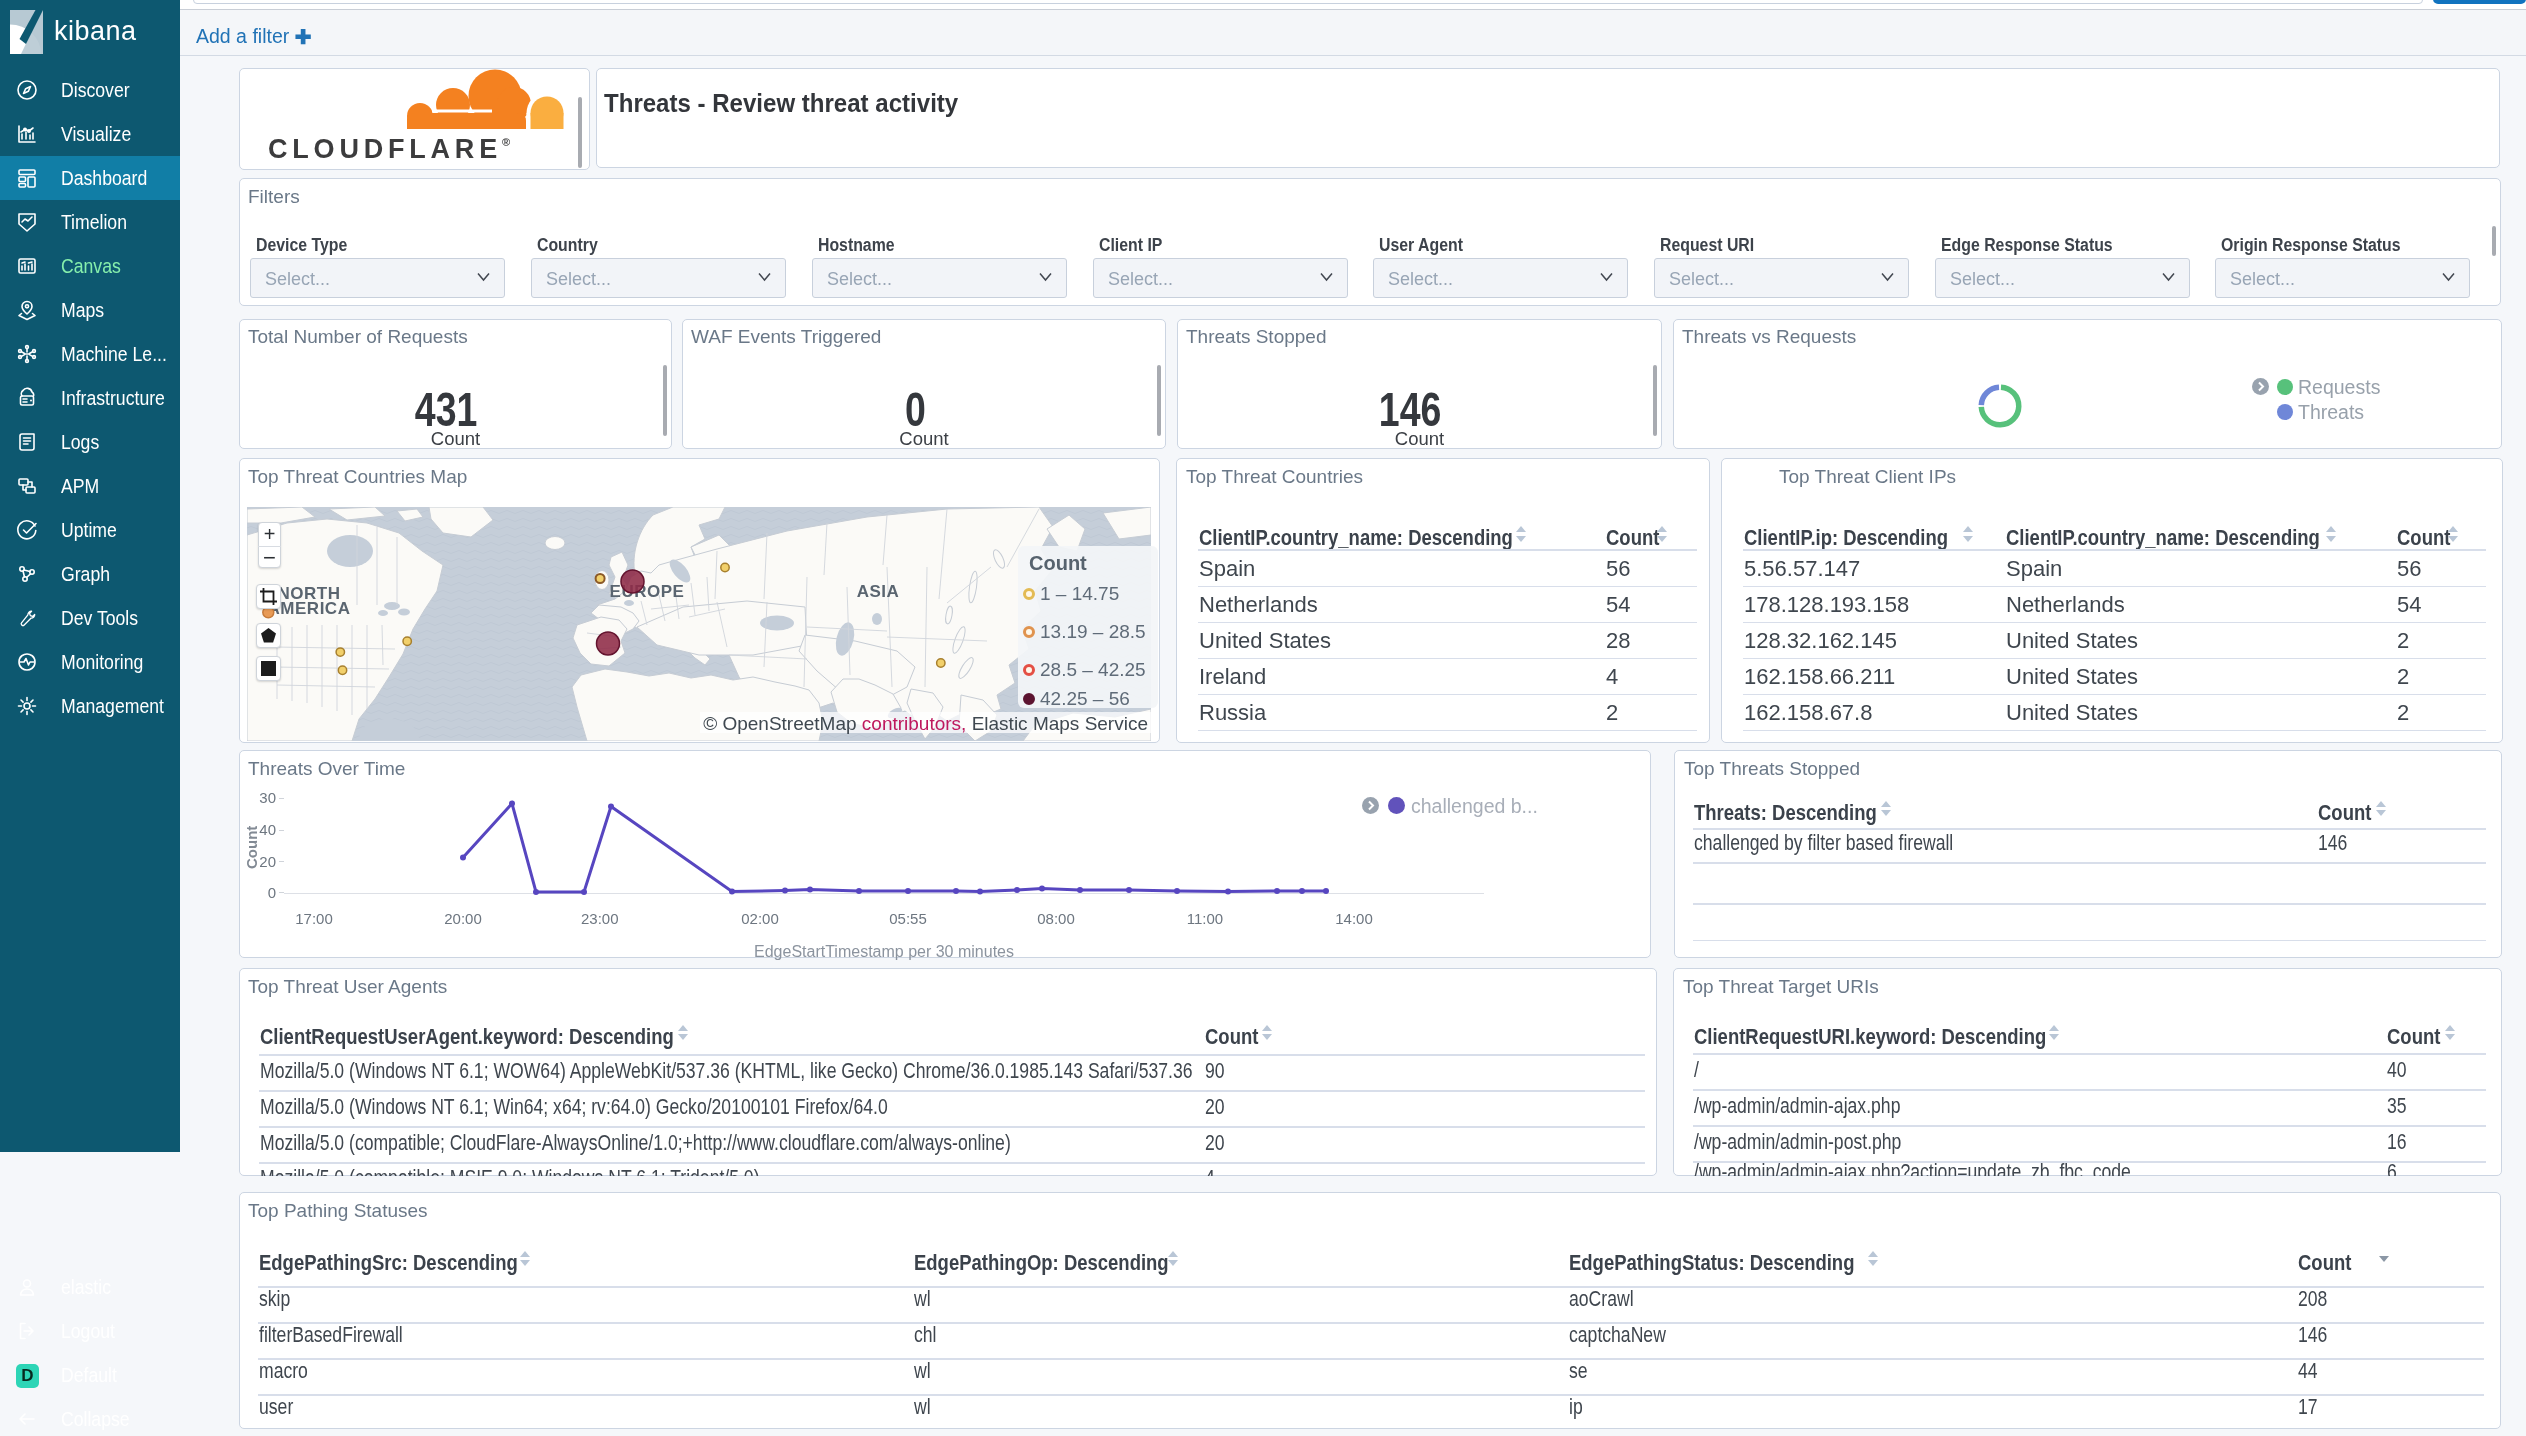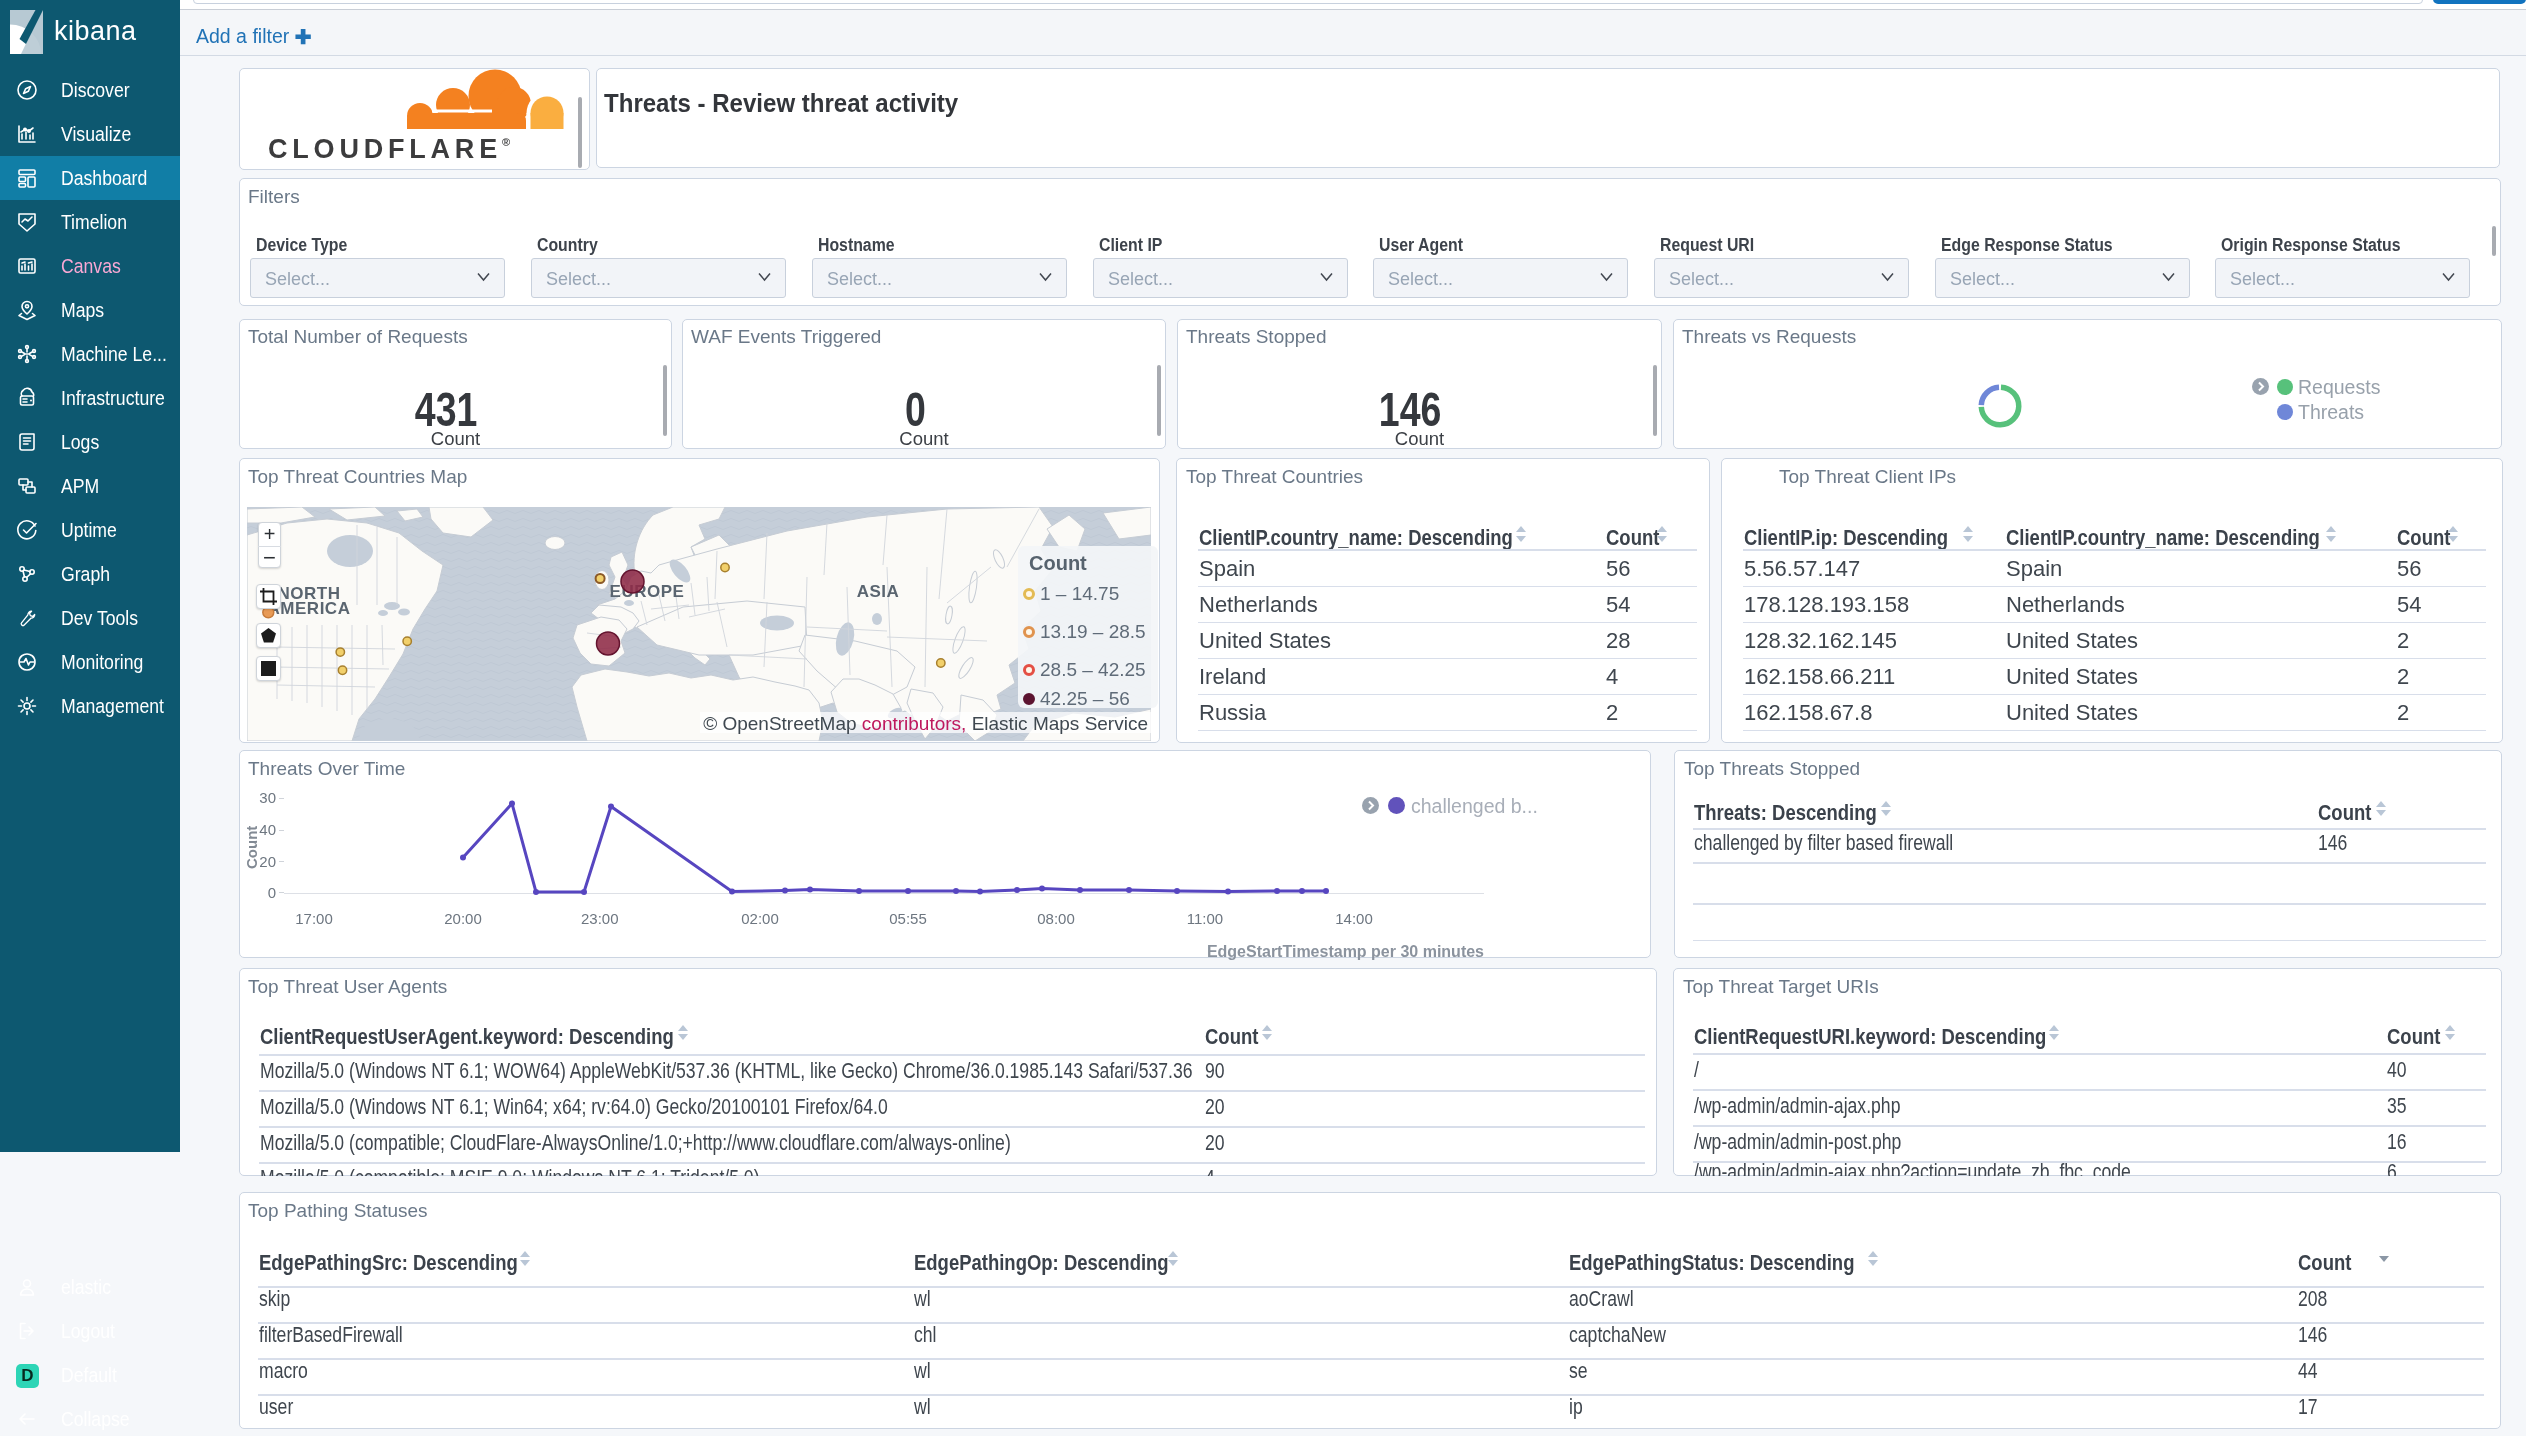--- a/index.html
+++ b/index.html
@@ -61,21 +61,21 @@
         </svg></div>
       <div class="abs navlbl" style="left:61px;top:11px;font-size:20.5px;line-height:22px;white-space:nowrap">Dashboard</div>
     </div>
 <div class="abs" style="left:0;top:200px;width:180px;height:44px;color:#fff">
       <div class="abs" style="left:16px;top:11px"><svg width="22" height="22" viewBox="0 0 22 22">
           <path d="M3 3 H19 V13 L11 20 L3 13 Z" stroke="#fff" stroke-width="1.6" fill="none" stroke-linecap="round" stroke-linejoin="round"></path>
           <path d="M6 11 L9 8 L12 10 L16 6" stroke="#fff" stroke-width="1.6" fill="none" stroke-linecap="round" stroke-linejoin="round"></path>
         </svg></div>
       <div class="abs navlbl" style="left:61px;top:11px;font-size:20.5px;line-height:22px;white-space:nowrap">Timelion</div>
     </div>
-<div class="abs" style="left:0;top:244px;width:180px;height:44px;color:#f9a8d4">
+<div class="abs" style="left:0;top:244px;width:180px;height:44px;color:#86efac">
       <div class="abs" style="left:16px;top:11px"><svg width="22" height="22" viewBox="0 0 22 22">
           <rect x="3" y="4" width="16" height="14" rx="1.5" stroke="#fff" stroke-width="1.6" fill="none" stroke-linecap="round" stroke-linejoin="round"></rect>
           <path d="M6 15 L6 11 M9 15 L9 9 M12.5 15 L12.5 11 M16 15 L16 9" stroke="#fff" stroke-width="1.6" fill="none" stroke-linecap="round" stroke-linejoin="round"></path>
           <path d="M6 8 L9 7 M12.5 8 L16 7" stroke="#fff" stroke-width="1.6" fill="none" stroke-linecap="round" stroke-linejoin="round"></path>
         </svg></div>
       <div class="abs navlbl" style="left:61px;top:11px;font-size:20.5px;line-height:22px;white-space:nowrap">Canvas</div>
     </div>
 <div class="abs" style="left:0;top:288px;width:180px;height:44px;color:#fff">
       <div class="abs" style="left:16px;top:11px"><svg width="22" height="22" viewBox="0 0 22 22">
           <path d="M11 2.5 C14 2.5 16 4.8 16 7.4 C16 10.5 11 15 11 15 C11 15 6 10.5 6 7.4 C6 4.8 8 2.5 11 2.5 Z" stroke="#fff" stroke-width="1.6" fill="none" stroke-linecap="round" stroke-linejoin="round"></path>
@@ -468,21 +468,21 @@
 <div class="abs" style="left:279px;top:892px;width:5px;height:1px;background:#d0d4da"></div>
 <div class="abs" style="left:284px;top:892.5px;width:1200px;height:1.5px;background:#dde0e6"></div>
 <div class="abs" style="left:284px;top:911px;width:60px;text-align:center;font-size:15px;color:#6d7680;line-height:15px">17:00</div>
 <div class="abs" style="left:433px;top:911px;width:60px;text-align:center;font-size:15px;color:#6d7680;line-height:15px">20:00</div>
 <div class="abs" style="left:581px;top:911px;width:60px;text-align:left;font-size:15px;color:#6d7680;line-height:15px">23:00</div>
 <div class="abs" style="left:730px;top:911px;width:60px;text-align:center;font-size:15px;color:#6d7680;line-height:15px">02:00</div>
 <div class="abs" style="left:878px;top:911px;width:60px;text-align:center;font-size:15px;color:#6d7680;line-height:15px">05:55</div>
 <div class="abs" style="left:1026px;top:911px;width:60px;text-align:center;font-size:15px;color:#6d7680;line-height:15px">08:00</div>
 <div class="abs" style="left:1175px;top:911px;width:60px;text-align:center;font-size:15px;color:#6d7680;line-height:15px">11:00</div>
 <div class="abs" style="left:1324px;top:911px;width:60px;text-align:center;font-size:15px;color:#6d7680;line-height:15px">14:00</div>
-<div class="abs" style="left:284px;top:944px;width:1200px;text-align:right;font-size:16px;font-weight:bold;color:#8b939e;line-height:1">EdgeStartTimestamp per 30 minutes</div>
+<div class="abs" style="left:284px;top:944px;width:1200px;text-align:center;font-size:16px;font-weight:normal;color:#8b939e;line-height:1">EdgeStartTimestamp per 30 minutes</div>
 <svg class="abs" style="left:239px;top:750px" width="1412" height="208" viewBox="0 0 1412 208">
     <path d="M224,107.5 L273,53.5 L297,142 L345,142 L372,56.5 L493,141.5 L546,140.5 L571,139.5 L620,141 L669,141 L717,141 L741,141.5 L778,140 L803,138.5 L841,140 L890,140 L938,141 L989,141.5 L1038,141 L1063,141 L1087,141" fill="none" stroke="#5746c0" stroke-width="3"></path>
     <circle cx="224" cy="107.5" r="3" fill="#5746c0"></circle>
     <circle cx="273" cy="53.5" r="3" fill="#5746c0"></circle>
     <circle cx="297" cy="142" r="3" fill="#5746c0"></circle>
     <circle cx="345" cy="142" r="3" fill="#5746c0"></circle>
     <circle cx="372" cy="56.5" r="3" fill="#5746c0"></circle>
     <circle cx="493" cy="141.5" r="3" fill="#5746c0"></circle>
     <circle cx="546" cy="140.5" r="3" fill="#5746c0"></circle>
     <circle cx="571" cy="139.5" r="3" fill="#5746c0"></circle>

